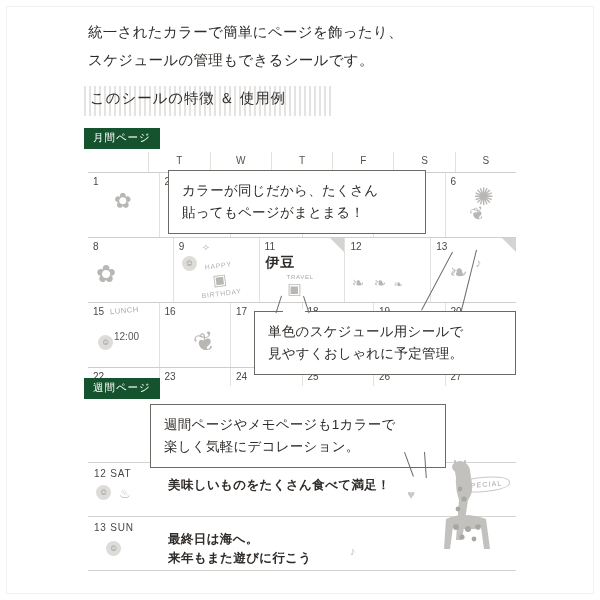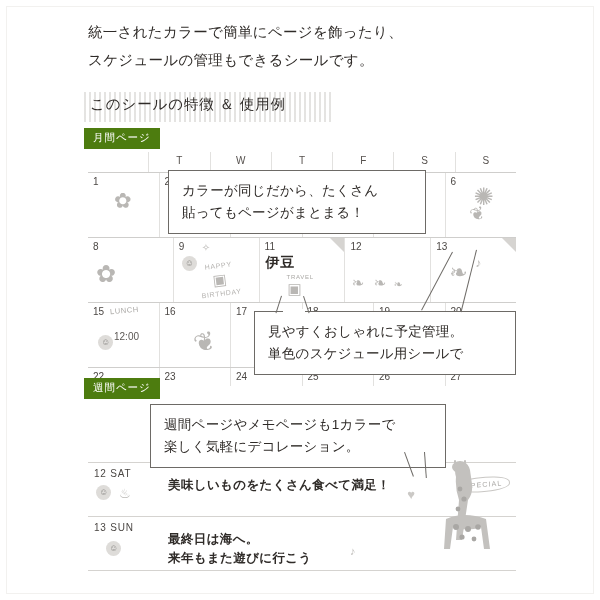--- a/index.html
+++ b/index.html
@@ -23,38 +23,38 @@
   
   .intro{
     position:absolute;left:88px;top:18px;width:470px;
     font-size:14.5px;line-height:1.95;letter-spacing:.02em;
     color:#2f2b28;
   }
   .intro div{white-space:nowrap;}
 
   
   .section-title-wrap{
-    position:absolute;left:84px;top:92px;width:250px;height:30px;
+    position:absolute;left:84px;top:86px;width:250px;height:30px;
   }
   .stripes{
     position:absolute;left:0;top:0;width:250px;height:30px;
     background:repeating-linear-gradient(90deg,
        #e3e2e0 0px,#e3e2e0 2px,#ffffff 2px,#ffffff 5px);
     opacity:.95;
   }
   .section-title{
     position:absolute;left:6px;top:3px;
     font-size:14.5px;letter-spacing:.06em;color:#2f2b28;
     white-space:nowrap;
   }
 
   
   .badge{
     position:absolute;
-    background:#4d7c0f;color:#ffffff;
+    background:#14532d;color:#ffffff;
     font-size:10.5px;letter-spacing:.09em;
     padding:3px 9px 4px 9px;
     white-space:nowrap;
   }
   .badge-monthly{left:84px;top:128px;}
   .badge-weekly{left:84px;top:378px;}
 
   
   .cal{
     position:absolute;left:88px;top:152px;width:428px;height:212px;
@@ -341,22 +341,22 @@
 
     </div>
   </div>
 
   <div class="bubble bubble1">
     <div>カラーが同じだから、たくさん</div>
     <div>貼ってもページがまとまる！</div>
   </div>
 
   <div class="bubble bubble2">
+    <div>単色のスケジュール用シールで</div>
     <div>見やすくおしゃれに予定管理。</div>
-    <div>単色のスケジュール用シールで</div>
   </div>
 
   <div class="tail-line" style="left:281px;top:296px;width:1.4px;height:18px;transform:rotate(18deg);transform-origin:top center;"></div>
   <div class="tail-line" style="left:303px;top:296px;width:1.4px;height:18px;transform:rotate(-18deg);transform-origin:top center;"></div>
   <div style="position:absolute;left:283px;top:309px;width:22px;height:6px;background:#ffffff;z-index:23;"></div>
 
   <div class="tail-line" style="left:452px;top:252px;width:1.4px;height:66px;transform:rotate(28deg);transform-origin:top center;"></div>
   <div class="tail-line" style="left:476px;top:250px;width:1.4px;height:64px;transform:rotate(14deg);transform-origin:top center;"></div>
 
   <div class="badge badge-weekly">週間ページ</div>

